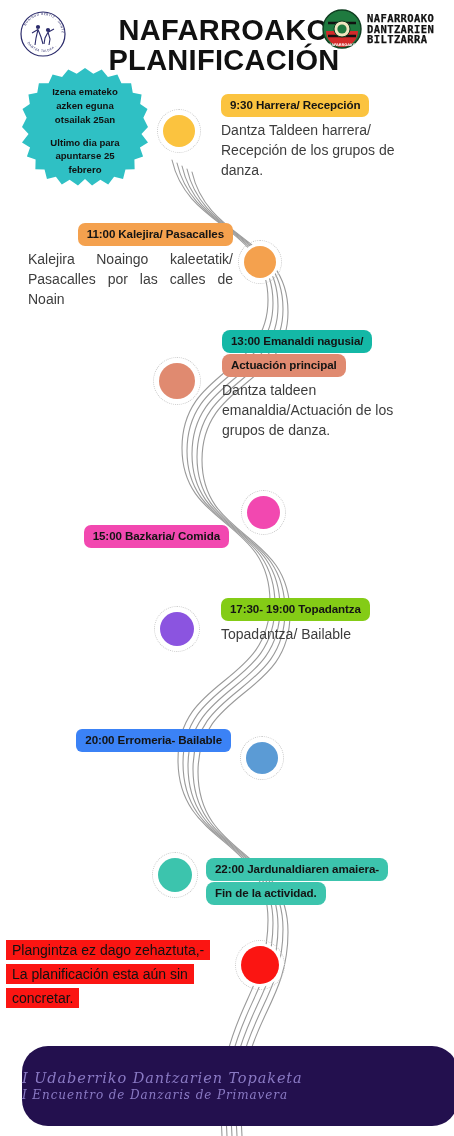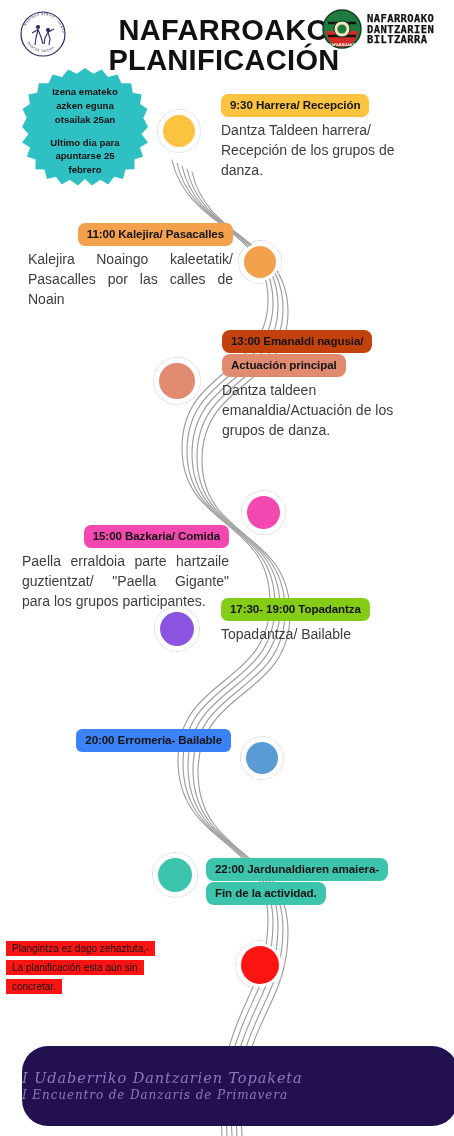--- a/index.html
+++ b/index.html
@@ -77,21 +77,21 @@
     box-shadow:0 0 0 3px #ffffff;
   }
   .node::after{
     content:"";position:absolute;left:-6px;top:-6px;right:-6px;bottom:-6px;
     border-radius:50%;border:1.2px dotted #c9c9c9;
   }
 
   
   .rednote{position:absolute;left:12px;top:938px;width:215px;}
   .rednote span{
-    display:inline;background:#fb1512;color:#111111;font-size:10px;
+    display:inline;background:#fb1512;color:#111111;font-size:14px;
     font-weight:400;line-height:1.72;
     box-shadow:6px 0 0 #fb1512,-6px 0 0 #fb1512;
     padding:2px 0;
   }
 
   
   .banner{
     position:absolute;left:22px;top:1046px;width:436px;height:80px;
     background:#23104e;border-radius:26px;
     display:flex;flex-direction:column;align-items:flex-start;justify-content:center;
@@ -198,28 +198,27 @@
     <span class="pill" style="background:#fbc33f;">9:30 Harrera/ Recepción</span>
     <div class="body">Dantza Taldeen harrera/ Recepción de los grupos de danza.</div>
   </div>
 
   <div class="event left just" style="left:28px;top:223px;width:205px;">
     <span class="pill" style="background:#f4a14e;">11:00 Kalejira/ Pasacalles</span>
     <div class="body">Kalejira Noaingo kaleetatik/ Pasacalles por las calles de Noain</div>
   </div>
 
   <div class="event right" style="left:222px;top:330px;width:210px;">
-    <span class="pill two-line" style="background:#c2410c;">13:00 Emanaldi nagusia/</span><br>
+    <span class="pill two-line" style="background:#14b8a6;">13:00 Emanaldi nagusia/</span><br>
     <span class="pill two-line" style="background:#e08a70;margin-top:1px;">Actuación principal</span>
     <div class="body">Dantza taldeen emanaldia/Actuación de los grupos de danza.</div>
   </div>
 
   <div class="event left just" style="left:22px;top:478px;width:207px;">
     <span class="pill" style="background:#f248b0;margin-top:47px;">15:00 Bazkaria/ Comida</span>
-    <div class="body">Paella erraldoia parte hartzaile guztientzat/ "Paella Gigante" para los grupos participantes.</div>
   </div>
 
   <div class="event right" style="left:221px;top:598px;width:210px;">
     <span class="pill" style="background:#84cc16;">17:30- 19:00 Topadantza</span>
     <div class="body">Topadantza/ Bailable</div>
   </div>
 
   <div class="event left" style="left:36px;top:729px;width:195px;">
     <span class="pill" style="background:#3b82f6;border-radius:6px;">20:00 Erromeria- Bailable</span>
   </div>

